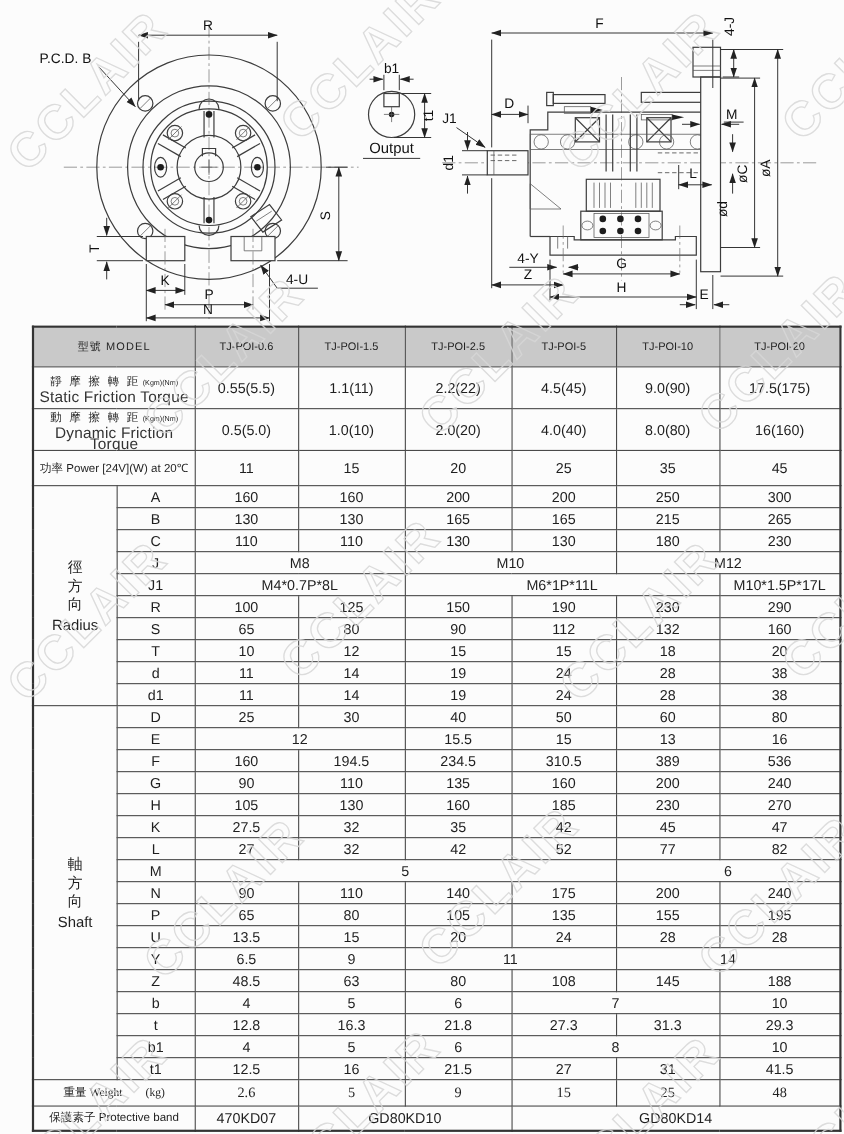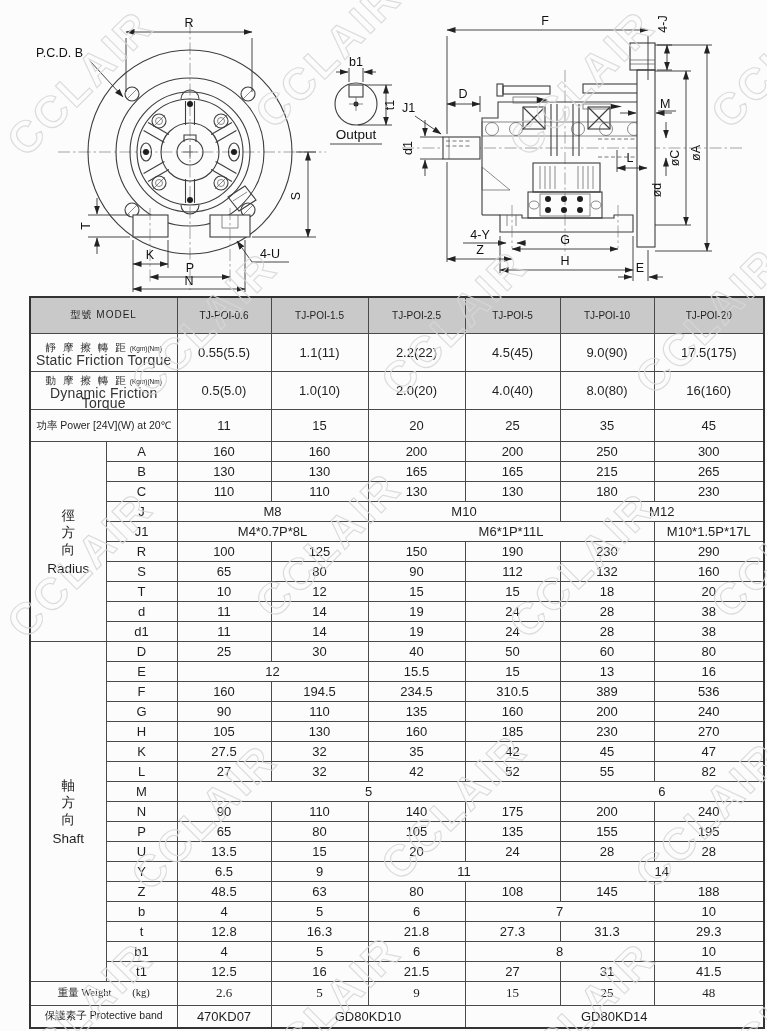--- a/index.html
+++ b/index.html
@@ -529,21 +529,21 @@
           <td class="val">42</td>
           <td class="val">45</td>
           <td class="val">47</td>
         </tr>
         <tr style="height: 20px;">
           <td class="plabel">L</td>
           <td class="val">27</td>
           <td class="val">32</td>
           <td class="val">42</td>
           <td class="val">52</td>
-          <td class="val">55</td>
+          <td class="val">77</td>
           <td class="val">82</td>
         </tr>
         <tr style="height: 20px;">
           <td class="plabel">M</td>
           <td class="val" colspan="4">5</td>
           <td class="val" colspan="2">6</td>
         </tr>
         <tr style="height: 20px;">
           <td class="plabel">N</td>
           <td class="val">90</td>

